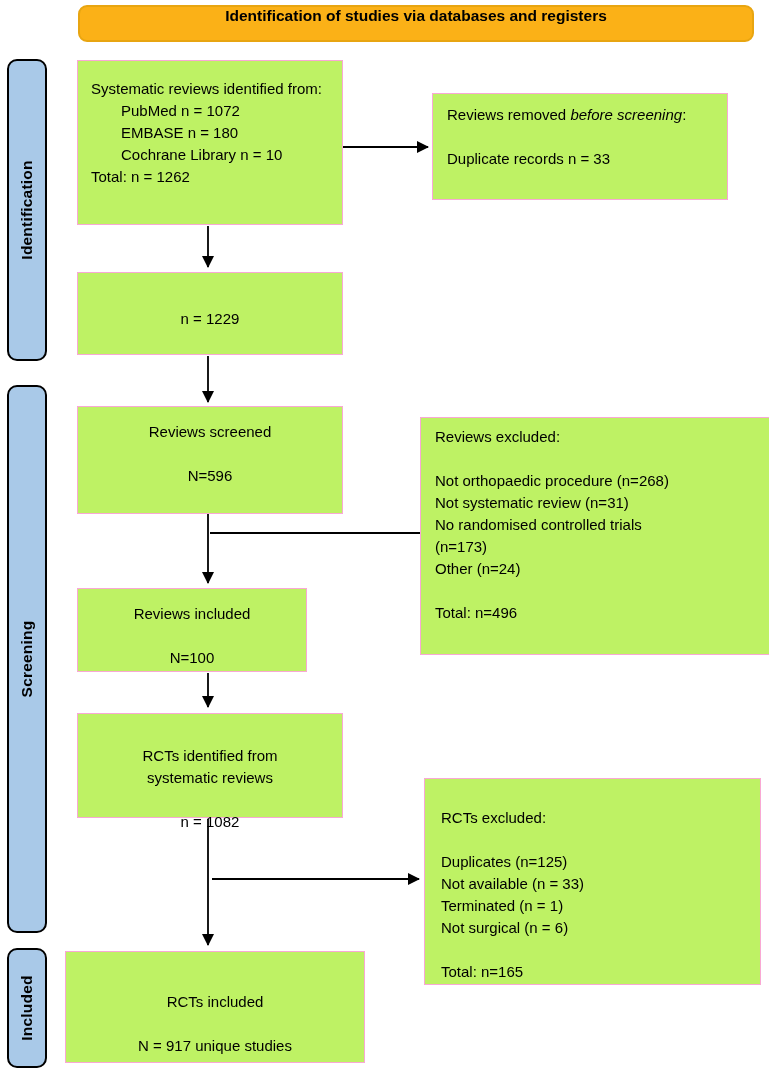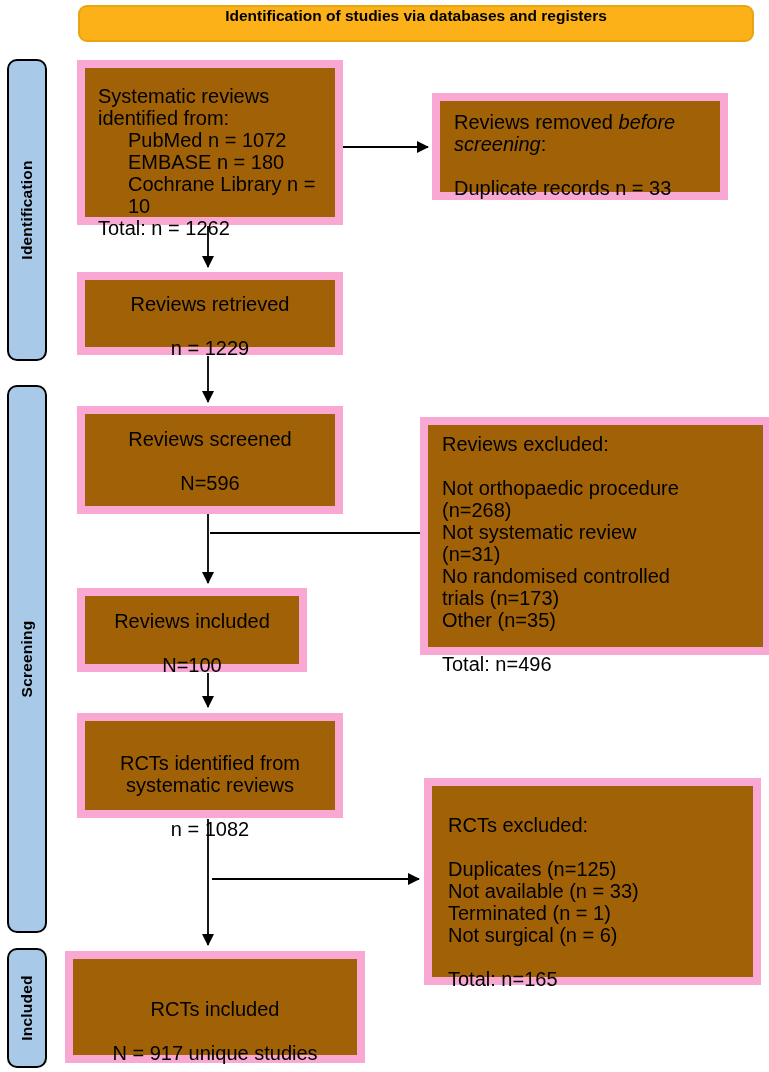--- a/index.html
+++ b/index.html
@@ -19,22 +19,22 @@
     background:var(--stage-fill,#a9c9e8);border:2px solid #000;border-radius:10px;
     display:flex;align-items:center;justify-content:center;
   }
   .stage .vtext{
     transform:rotate(-90deg);white-space:nowrap;font-weight:bold;font-size:15.5px;letter-spacing:.2px;
   }
   .stage-identification{top:59px;height:302px;}
   .stage-screening{top:385px;height:548px;}
   .stage-included{top:948px;height:120px;}
   .box{
-    position:absolute;background:#a16207;border:8px solid #f9a8d4;box-sizing:border-box;
-    font-size:20px;line-height:22px;
+    position:absolute;background:#bef264;border:1px solid #f9a8d4;box-sizing:border-box;
+    font-size:15px;line-height:22px;
   }
   .center{text-align:center;}
   .indent{padding-left:30px;}
   .spacer{height:22px;}
   .count{margin-top:22px;}
   .box-sr{left:77px;top:60px;width:266px;height:165px;padding:17px 6px 0 13px;}
   .box-removed{left:432px;top:93px;width:296px;height:107px;padding:10px 10px 0 14px;}
   .box-retrieved{left:77px;top:272px;width:266px;height:83px;padding-top:13px;}
   .box-screened{left:77px;top:406px;width:266px;height:108px;padding-top:14px;}
   .box-rev-excluded{left:420px;top:417px;width:351px;height:238px;padding:8px 10px 0 14px;}
@@ -91,37 +91,36 @@
     <div>Total: n = 1262</div>
   </div>
 
   <div class="box box-removed">
     <div><span>Reviews removed </span><em>before screening</em><span>:</span></div>
     <div class="spacer"></div>
     <div>Duplicate records n = 33</div>
   </div>
 
   <div class="box box-retrieved center">
-    <div>Reviews retrieved</div>
     <div class="count">n = 1229</div>
   </div>
 
   <div class="box box-screened center">
     <div>Reviews screened</div>
     <div class="count">N=596</div>
   </div>
 
   <div class="box box-rev-excluded">
     <div>Reviews excluded:</div>
     <div class="spacer"></div>
     <div class="body">
       <div>Not orthopaedic procedure (n=268)</div>
       <div>Not systematic review (n=31)</div>
       <div>No randomised controlled trials (n=173)</div>
-      <div>Other (n=35)</div>
+      <div>Other (n=24)</div>
     </div>
     <div class="spacer"></div>
     <div>Total: n=496</div>
   </div>
 
   <div class="box box-rev-included center">
     <div>Reviews included</div>
     <div class="count">N=100</div>
   </div>
 

